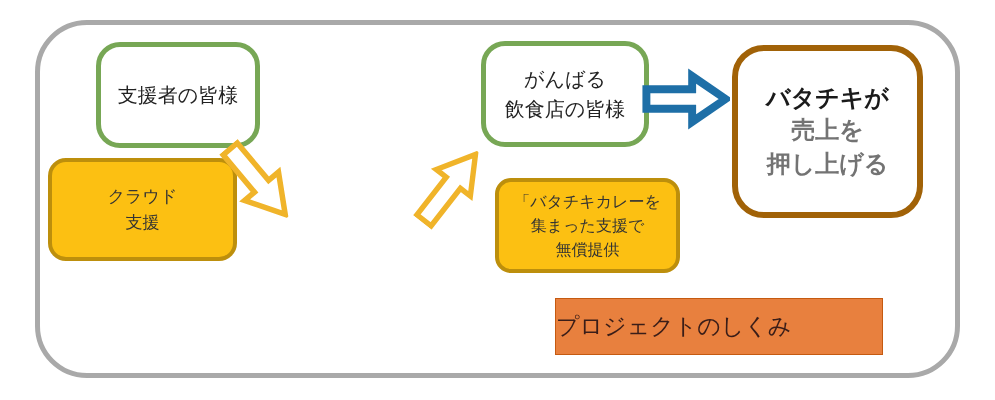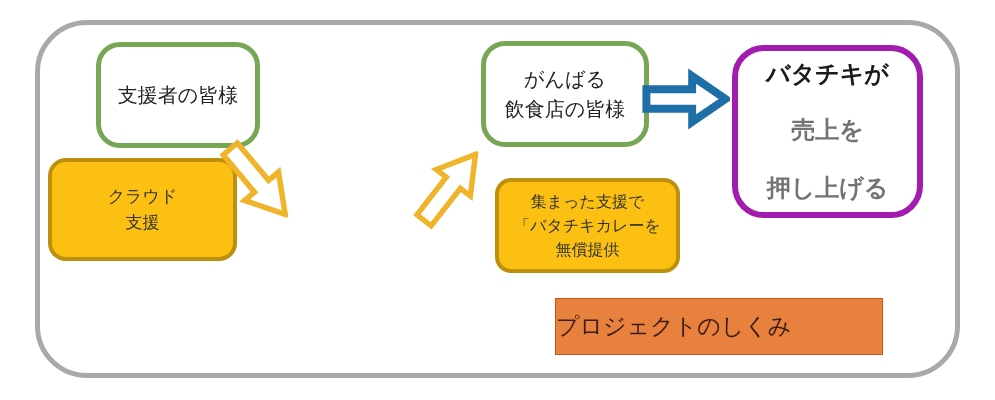--- a/index.html
+++ b/index.html
@@ -50,27 +50,26 @@
 
   .box-supporters   { left: 96px;  top: 42px;  width: 164px; height: 106px; }
   .box-crowdfunding { left: 48px;  top: 158px; width: 189px; height: 103px; }
   .box-committee    { left: 270px; top: 220px; width: 162px; height: 107px; }
   .box-restaurants  { left: 465px; top: 41px;  width: 168px; height: 106px; margin-left: 16px; }
   .box-curry        { left: 495px; top: 178px; width: 185px; height: 95px; font-size: 16px; line-height: 24px; border-radius: 16px; }
 
   .box-result {
     left: 732px; top: 45px;
     width: 191px; height: 173px;
-    border: 6px solid #a21caf;
+    border: 6px solid #a16207;
     border-radius: 32px;
     font-size: 24px;
     font-weight: bold;
     line-height: 34px;
     color: #1a1a1a;
-    gap: 24px;
   }
   .box-result .red-line { color: #737373; font-family: Liberation Mono, monospace; }
 
   .title-bar {
     position: absolute;
     left: 555px; top: 298px;
     width: 328px; height: 57px;
     background: #e8803e;
     border: 1px solid #c55a11;
     display: flex;
@@ -104,22 +103,22 @@
     <div>支援</div>
   </div>
 
 
   <div class="box green-box box-restaurants">
     <div>がんばる</div>
     <div>飲食店の皆様</div>
   </div>
 
   <div class="box gold-box box-curry">
+    <div>「バタチキカレーを</div>
     <div>集まった支援で</div>
-    <div>「バタチキカレーを</div>
     <div>無償提供</div>
   </div>
 
   <div class="box box-result">
     <div>バタチキが</div>
     <div class="red-line">売上を</div>
     <div class="red-line">押し上げる</div>
   </div>
 
   <div class="title-bar">

